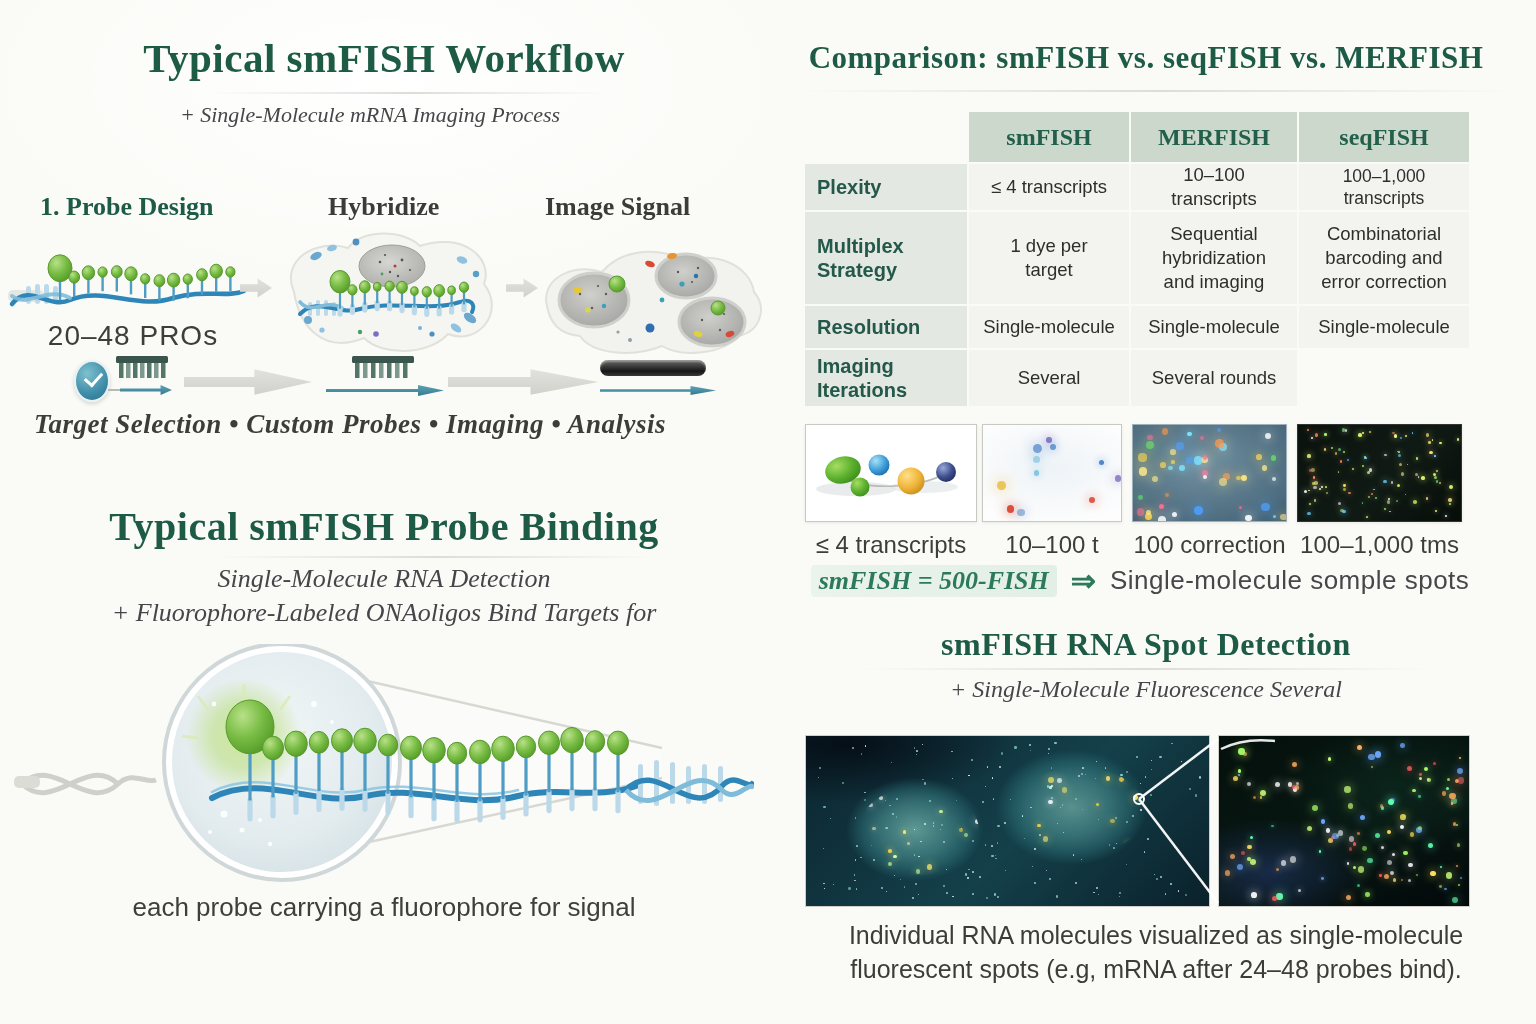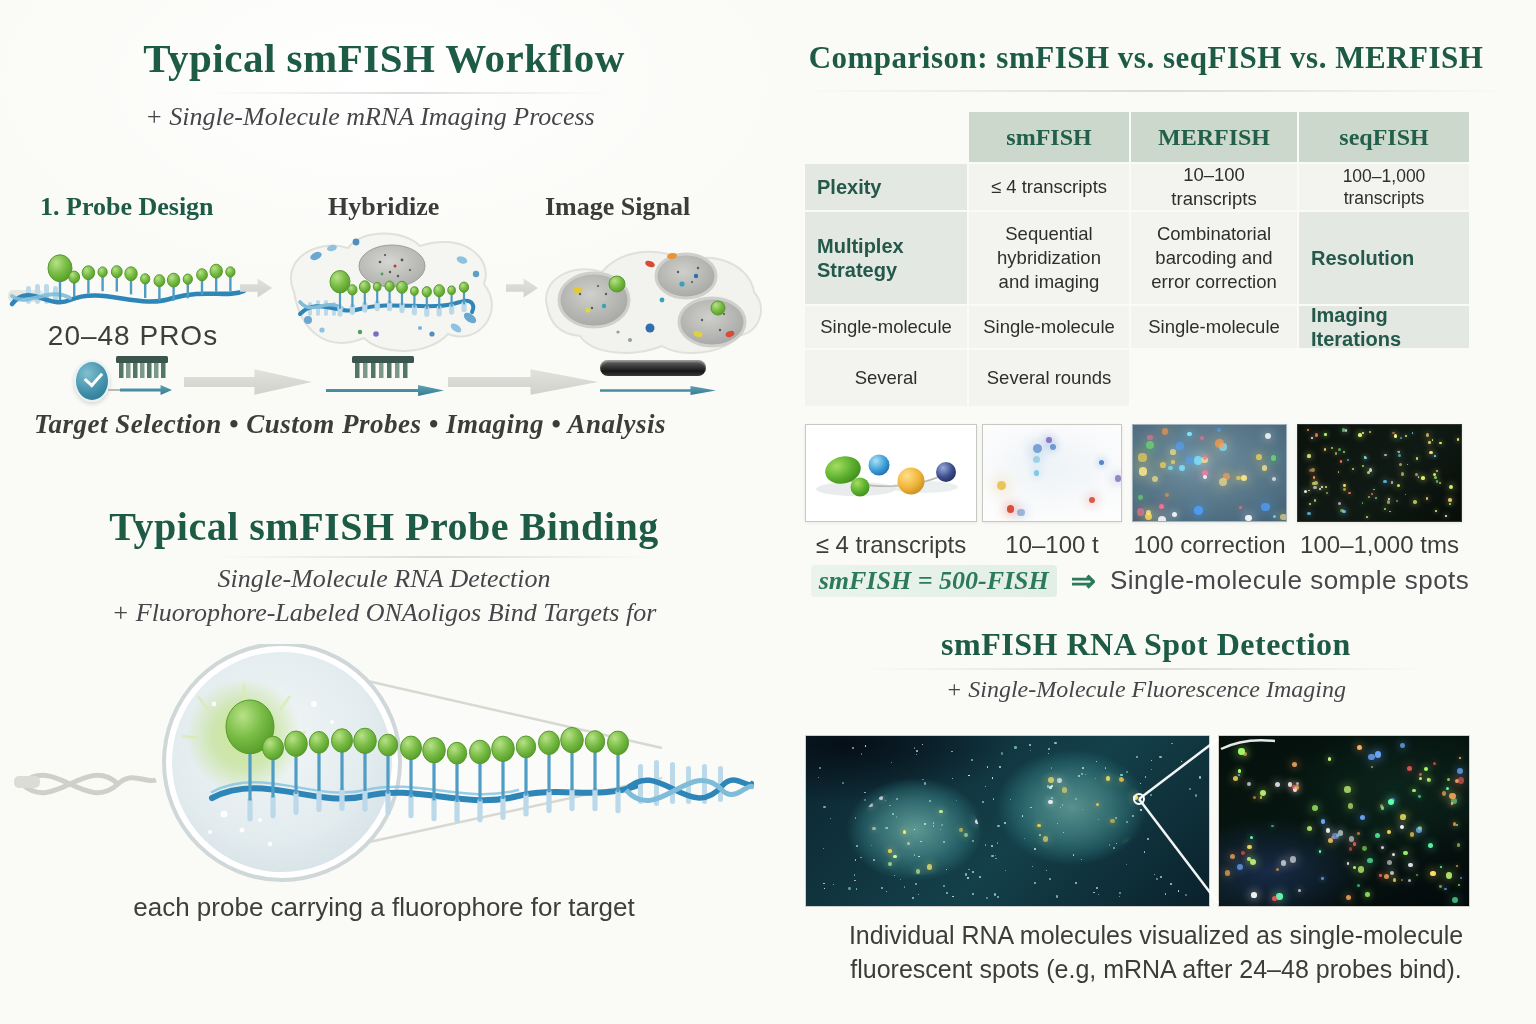--- a/index.html
+++ b/index.html
@@ -16,21 +16,21 @@
     font-family:"Liberation Sans",sans-serif;color:var(--ink);}
   
   .h-green{font-family:"Liberation Serif",serif;font-weight:700;color:var(--green);letter-spacing:.5px;}
   .divider{position:absolute;height:2px;background:linear-gradient(90deg,transparent,#ddddd8,transparent);}
   .subtitle{font-family:"Liberation Serif",serif;font-style:italic;color:#46464a;}
   .abs{position:absolute;}
   .ctr{text-align:center;}
 
   
   .wf-title{left:0;top:34px;width:768px;font-size:41px;}
-  .wf-sub{left:0;top:102px;width:740px;font-size:26px;}
+  .wf-sub{left:0;top:102px;width:740px;font-size:22px;}
   .step-label{font-size:26px;font-family:"Liberation Serif",serif;color:#3b3b39;font-weight:700;}
   .step-label.green{color:var(--green);}
   .pros{left:28px;top:320px;width:210px;font-size:28px;color:#3d3d3b;text-align:center;letter-spacing:1px;}
   .keywords{left:0;top:409px;width:700px;font-size:27px;font-family:"Liberation Serif",serif;font-style:italic;font-weight:700;color:#3c3c3a;letter-spacing:.5px;}
 
   .garrow{background:linear-gradient(180deg,#e3e3df,#cfcfca);
     clip-path:polygon(0 34%,55% 34%,55% 10%,100% 50%,55% 90%,55% 66%,0 66%);}
   .tarrow{background:linear-gradient(180deg,#63a7b5,#2f7590);
     clip-path:polygon(0 38%,78% 38%,78% 8%,100% 50%,78% 92%,78% 62%,0 62%);}
   .slide{background:linear-gradient(180deg,#6a6a6a,#161616 70%,#3a3a3a);border-radius:9px;
@@ -435,38 +435,39 @@
       <rect x="656" y="118" width="5" height="42" rx="2.5" fill="#bcd9ea"></rect>
         <rect x="672" y="122" width="5" height="38" rx="2.5" fill="#bcd9ea"></rect>
       <rect x="688" y="120" width="5" height="40" rx="2.5" fill="#bcd9ea"></rect>
         <rect x="704" y="122" width="5" height="36" rx="2.5" fill="#bcd9ea"></rect>
       <path d="M612,146 C644,112 676,180 708,142 C722,126 734,148 740,138" stroke="#2e85b7" stroke-width="5.5"></path>
       <path d="M612,146 C644,182 676,112 708,146 C722,160 734,136 740,144" stroke="#7fbcda" stroke-width="5"></path>
     </g>
   </svg>
 
   <div class="abs ctr bind-cap">
-    <div>each probe carrying a fluorophore for target</div>
+    <div>each probe carrying a fluorophore for signal</div>
   </div>
 
   <h1 class="abs ctr h-green cmp-title">Comparison: smFISH vs. seqFISH vs. MERFISH</h1>
   <div class="divider" style="left:800px;top:90px;width:716px;"></div>
 
   <div class="abs cmp-table">
     <div class="hcell empty"></div>
     <div class="hcell">smFISH</div>
     <div class="hcell">MERFISH</div>
     <div class="hcell">seqFISH</div>
 
     <div class="lcell">Plexity</div>
     <div class="vcell">≤ 4 transcripts</div>
     <div class="vcell">10–100 transcripts</div>
     <div class="vcell" style="font-size:17.5px;">100–1,000 transcripts</div>
 
     <div class="lcell">Multiplex Strategy</div>
+    <div class="vcell" style="padding:0 34px;">1 dye per target</div>
     <div class="vcell" style="padding:0 22px;">Sequential hybridization and imaging</div>
     <div class="vcell" style="padding:0 14px;">Combinatorial barcoding and error correction</div>
 
     <div class="lcell">Resolution</div>
     <div class="vcell">Single-molecule</div>
     <div class="vcell">Single-molecule</div>
     <div class="vcell">Single-molecule</div>
 
     <div class="lcell">Imaging Iterations</div>
     <div class="vcell">Several</div>
@@ -678,21 +679,21 @@
   <div class="thumb-cap" style="left:1297px;width:165px;">100–1,000 tms</div>
 
   <div class="abs formula">
     <span class="lhs">smFISH = 500-FISH</span>
     <span class="darr">⇒</span>
     <span class="rhs">Single-molecule somple spots</span>
   </div>
 
   <h1 class="abs ctr h-green det-title">smFISH RNA Spot Detection</h1>
   <div class="divider" style="left:860px;top:668px;width:570px;"></div>
-  <div class="abs ctr subtitle det-sub">+ Single-Molecule Fluorescence Imaging</div>
+  <div class="abs ctr subtitle det-sub">+ Single-Molecule Fluorescence Several</div>
 
   <div class="abs det-wrap">
     <div class="det-img det-left">
       <div data-dots="{&quot;seed&quot;:41,&quot;count&quot;:170,&quot;min&quot;:1,&quot;max&quot;:2.4,&quot;glow&quot;:0,&quot;colors&quot;:[&quot;#9fe8e0&quot;,&quot;#cfffff&quot;,&quot;#7fd0c8&quot;,&quot;#ffffff&quot;,&quot;#8fd8cf&quot;]}">
           <span style="left:26.2%;top:94.8%;width:2.2px;height:2.2px;background:#9fe8e0;opacity:0.87;"></span>
           <span style="left:28.7%;top:4.5%;width:1.3px;height:1.3px;background:#cfffff;opacity:0.97;"></span>
           <span style="left:40.3%;top:78.0%;width:1.9px;height:1.9px;background:#8fd8cf;opacity:0.72;"></span>
           <span style="left:62.0%;top:93.8%;width:2.3px;height:2.3px;background:#ffffff;opacity:0.55;"></span>
           <span style="left:84.5%;top:59.8%;width:2.2px;height:2.2px;background:#9fe8e0;opacity:0.92;"></span>
           <span style="left:38.5%;top:54.1%;width:1.1px;height:1.1px;background:#ffffff;opacity:0.75;"></span>

